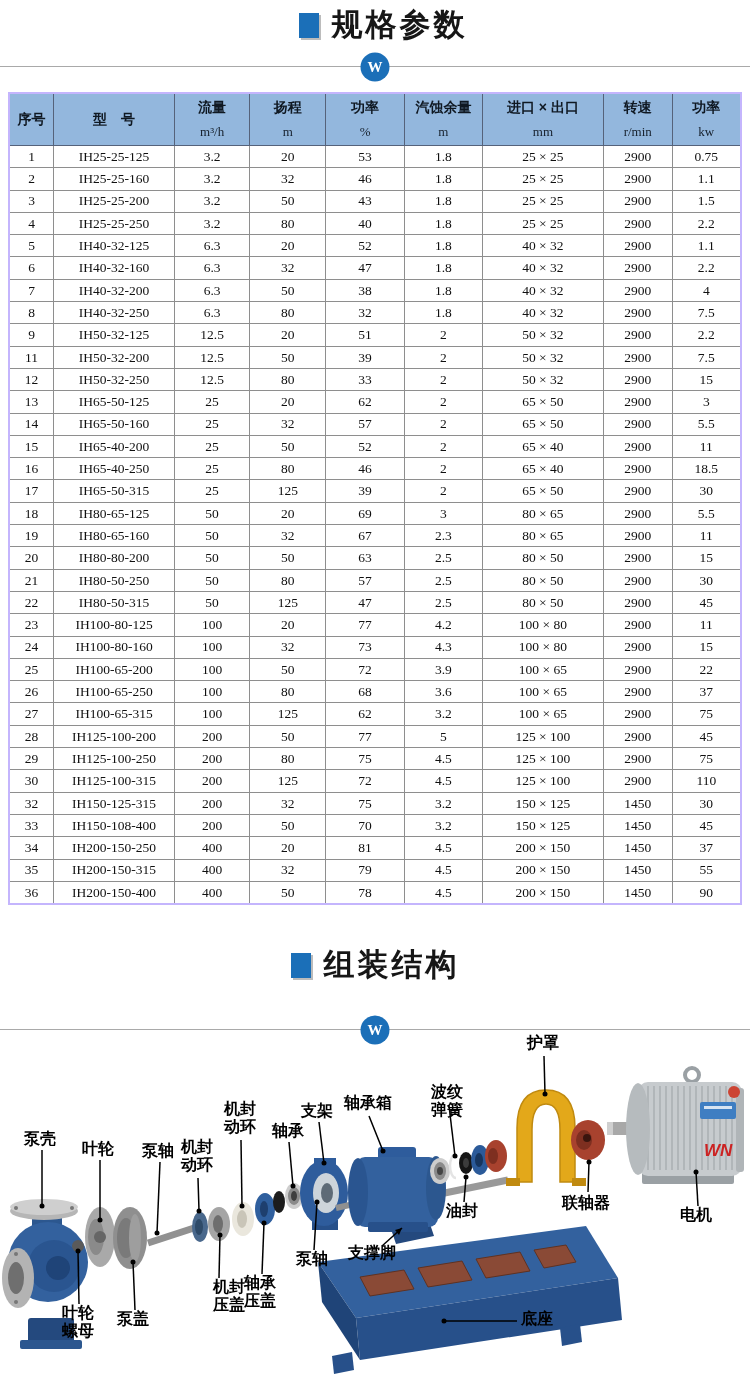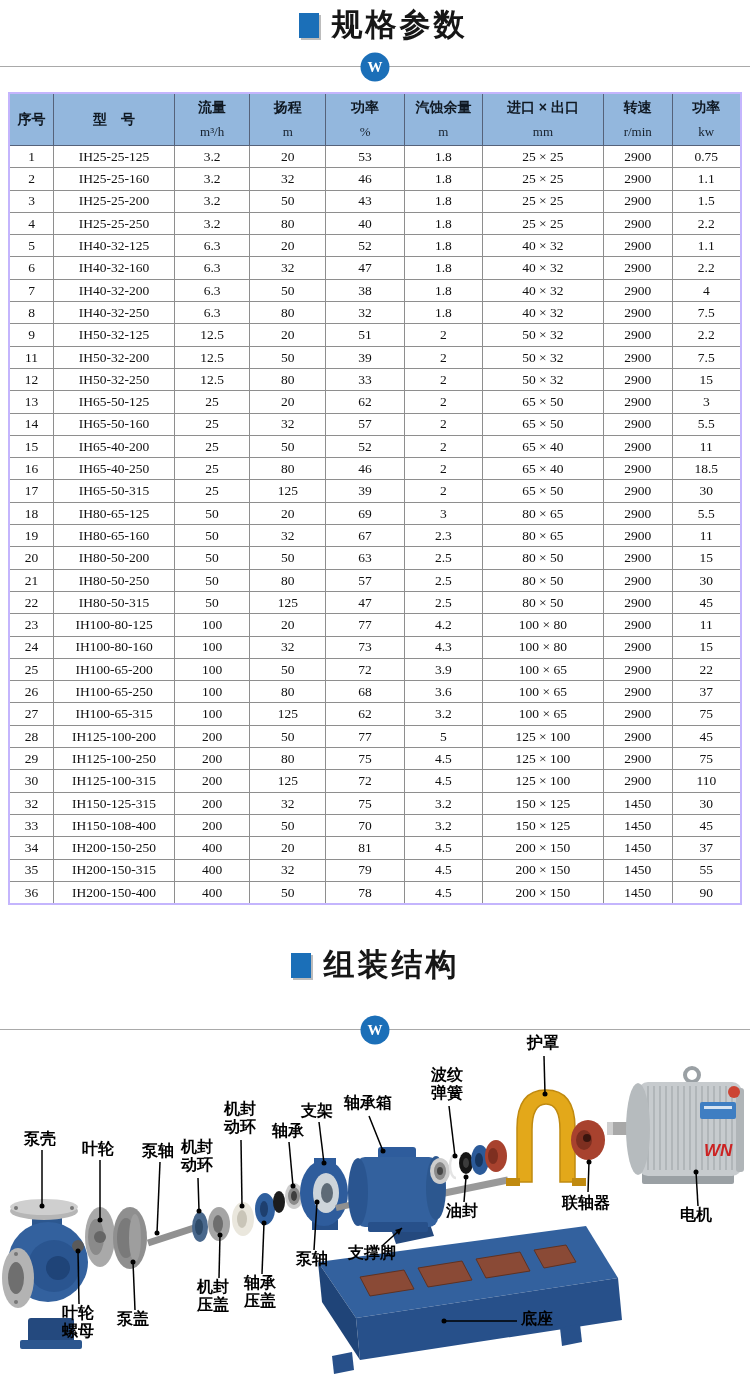--- a/index.html
+++ b/index.html
@@ -291,21 +291,21 @@
           <td>50</td>
           <td>32</td>
           <td>67</td>
           <td>2.3</td>
           <td>80 × 65</td>
           <td>2900</td>
           <td>11</td>
         </tr>
         <tr>
           <td>20</td>
-          <td>IH80-50-200</td>
+          <td>IH80-80-200</td>
           <td>50</td>
           <td>50</td>
           <td>63</td>
           <td>2.5</td>
           <td>80 × 50</td>
           <td>2900</td>
           <td>15</td>
         </tr>
         <tr>
           <td>21</td>
@@ -672,26 +672,26 @@
     </svg>
 
     <div class="plabel" style="left:24px;top:100px">泵壳</div>
     <div class="plabel" style="left:82px;top:110px">叶轮</div>
     <div class="plabel" style="left:142px;top:112px">泵轴</div>
     <div class="plabel w2" style="left:180px;top:108px">机封动环</div>
     <div class="plabel w2" style="left:223px;top:70px">机封动环</div>
     <div class="plabel" style="left:272px;top:92px">轴承</div>
     <div class="plabel" style="left:301px;top:72px">支架</div>
     <div class="plabel" style="left:344px;top:64px">轴承箱</div>
-    <div class="plabel w2" style="left:430px;top:36px">波纹弹簧</div>
+    <div class="plabel w2" style="left:430px;top:53px">波纹弹簧</div>
     <div class="plabel" style="left:527px;top:4px">护罩</div>
     <div class="plabel" style="left:446px;top:172px">油封</div>
     <div class="plabel" style="left:562px;top:164px">联轴器</div>
     <div class="plabel" style="left:680px;top:176px">电机</div>
     <div class="plabel" style="left:348px;top:214px">支撑脚</div>
     <div class="plabel" style="left:296px;top:220px">泵轴</div>
-    <div class="plabel w2" style="left:196px;top:248px">机封压盖</div>
+    <div class="plabel w2" style="left:212px;top:248px">机封压盖</div>
     <div class="plabel w2" style="left:243px;top:244px">轴承压盖</div>
     <div class="plabel w2" style="left:61px;top:274px">叶轮螺母</div>
     <div class="plabel" style="left:117px;top:280px">泵盖</div>
     <div class="plabel" style="left:521px;top:280px">底座</div>
   </div>
 </div>
 
 </body></html>

